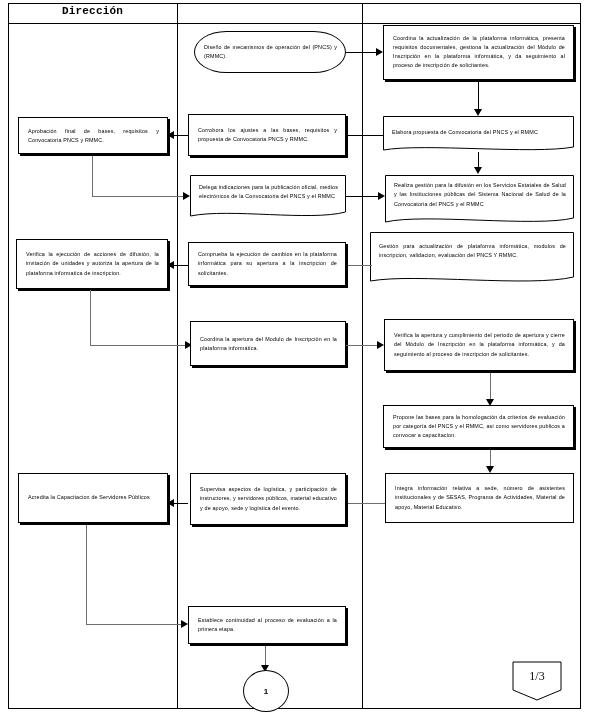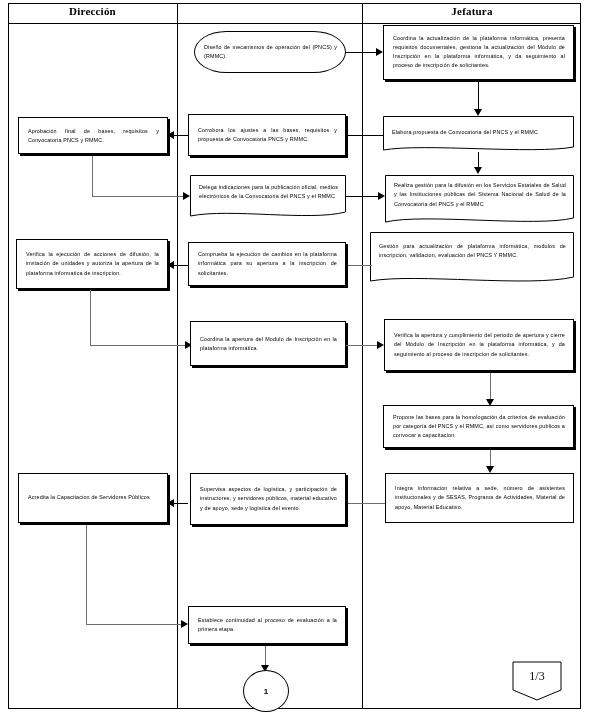--- a/index.html
+++ b/index.html
@@ -31,21 +31,21 @@
     top:3px;
     width:0;height:706px;
     border-left:1px solid #000;
   }
   .col-div.a{left:177px;}
   .col-div.b{left:362px;}
 
   .col-title{
     position:absolute;
     top:5px;
-    font-family:Liberation Serif, serif;
+    font-family:Liberation Mono, monospace;
     font-size:11px;
     font-weight:bold;
     color:#000;
     text-align:center;
     letter-spacing:.2px;
   }
   .col-title.t0{left:8px;width:169px;}
   .col-title.t1{left:178px;width:184px;}
   .col-title.t2{left:363px;width:218px;}
 
@@ -139,21 +139,20 @@
 <body>
 
 <div id="page">
 
   <div class="frame"></div>
   <div class="hdr-rule"></div>
   <div class="col-div a"></div>
   <div class="col-div b"></div>
 
   <div class="col-title t0">Dirección</div>
-  <div class="col-title t2">Jefatura</div>
 
   <div class="node stadium" style="left:194px;top:31px;width:152px;height:42px;">
     <div class="txt left-txt">Diseño de mecanismos de operación del (PNCS) y (RMMC).</div>
   </div>
 
   <div class="ln h dark" style="left:346px;top:52px;width:30px;"></div>
   <div class="arw right" style="left:376px;top:48px;"></div>
 
   <div class="node rect" style="left:383px;top:25px;width:191px;height:55px;">
     <div class="txt">Coordina la actualización de la plataforma informática, presenta requisitos documentales, gestiona la actualización del Módulo de Inscripción en la plataforma informática, y da seguimiento al proceso de inscripción de solicitantes.</div>

